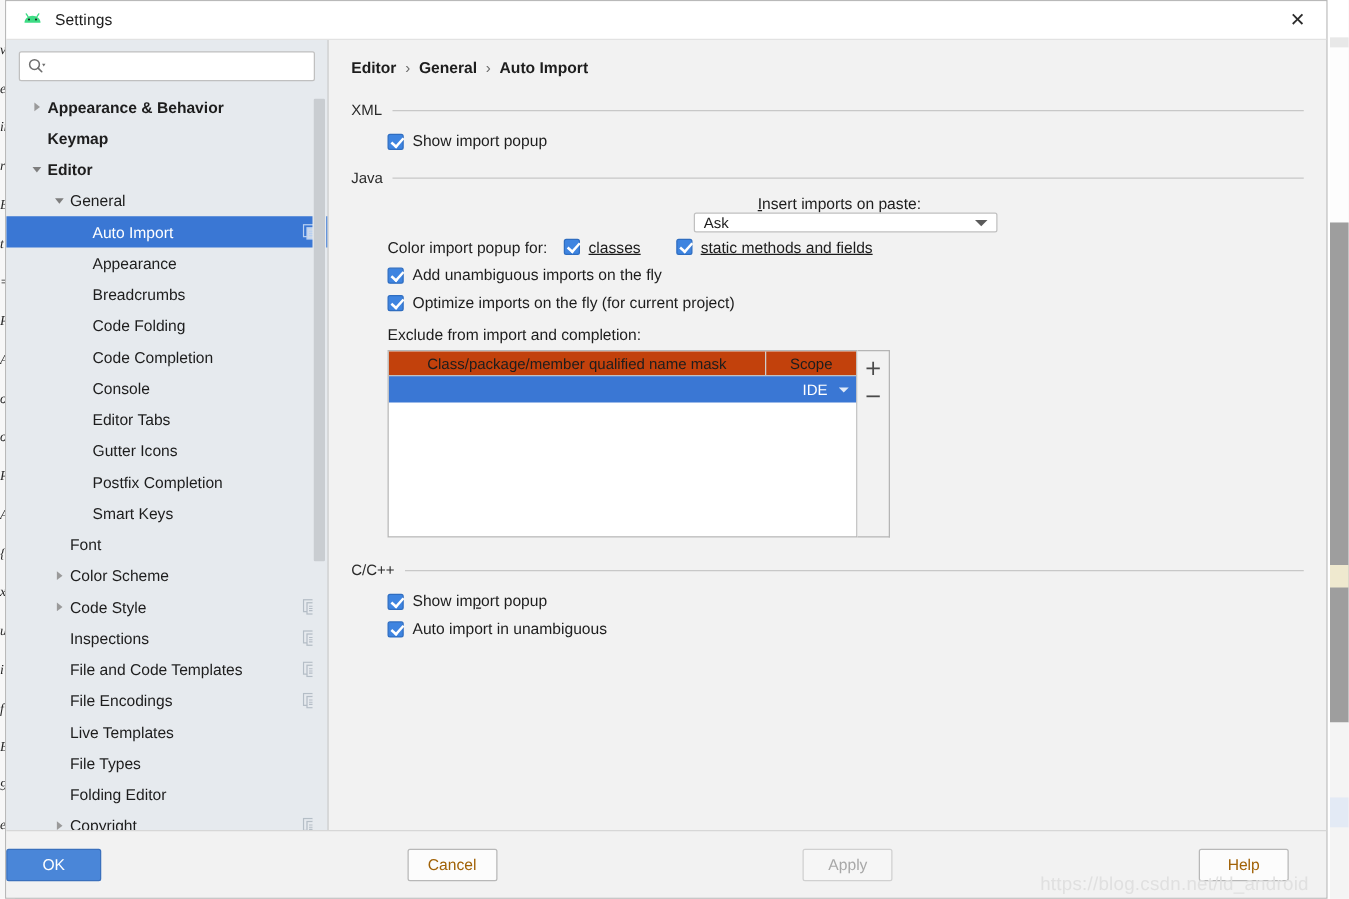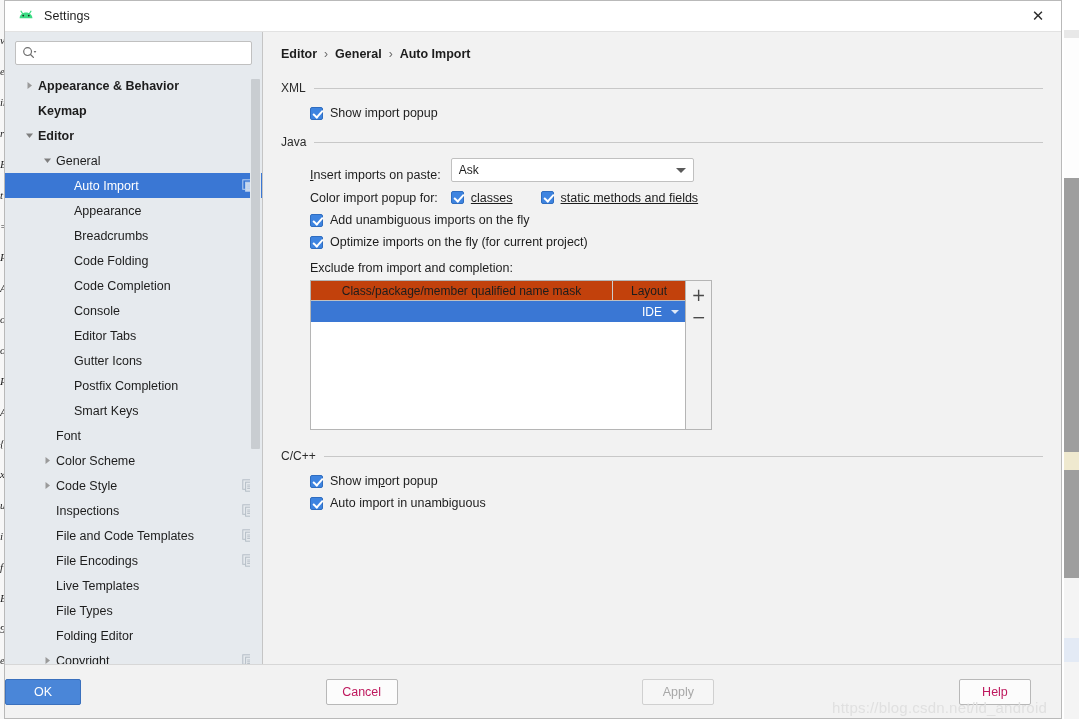--- a/index.html
+++ b/index.html
@@ -151,21 +151,21 @@
   }
   .cb::after {
     content: ""; position: absolute;
     left: 4px; top: 0px; width: 4px; height: 8px;
     border: solid #fff; border-width: 0 2px 2px 0;
     transform: rotate(42deg);
   }
   .cb-label { font-size: 12.5px; white-space: nowrap; }
   .u { text-decoration: underline; text-align: center; }
 
-  .form-row { display: flex; align-items: flex-end; height: 26px; margin-bottom: 4px; }
+  .form-row { display: flex; align-items: center; height: 26px; margin-bottom: 4px; flex-direction: column; }
   .form-row .flabel { font-size: 12.5px; margin-right: 10px; white-space: nowrap; }
   #insert-combo {
     width: 243px; height: 24px; background: #fff;
     border: 1px solid #c0c0c0; border-radius: 2px;
     display: flex; align-items: center; justify-content: space-between;
     padding: 0 7px; cursor: default;
   }
   #insert-combo .val { font-size: 12px; }
   #insert-combo .carat {
     width: 0; height: 0;
@@ -229,21 +229,21 @@
   #footer {
     height: 54px; min-height: 54px;
     background: #f2f2f2; border-top: 1px solid #d7d7d7;
     display: flex; align-items: center; justify-content: space-between;
     padding-right: 30px; gap: 10px; position: relative;
   }
   .btn {
     min-width: 72px; height: 26px; padding: 0 14px;
     background: #fcfcfc; border: 1px solid #b8b8b8; border-radius: 2px;
     font-family: "Liberation Sans", sans-serif; font-size: 12.5px;
-    color: #be185d; cursor: pointer;
+    color: #a16207; cursor: pointer;
     display: flex; align-items: center; justify-content: center;
   }
   .btn.primary {
     background: #4a86d8; border-color: #3a70bd; color: #ffffff;
     min-width: 76px;
   }
   .btn.disabled { color: #a8a8a8; border-color: #d0d0d0; background: #f6f6f6; cursor: default; }
 
   #watermark {
     position: absolute; right: 14px; bottom: 2px;
@@ -550,21 +550,21 @@
             <span class="cb"></span>
             <span class="cb-label">Optimize imports on the fly (for current project)</span>
           </div>
 
           <div class="field-title">Exclude from import and completion:</div>
 
           <div id="exclude-area">
             <div id="exclude-table">
               <div class="thead">
                 <div class="th mask">Class/package/member qualified name mask</div>
-                <div class="th scope">Layout</div>
+                <div class="th scope">Scope</div>
               </div>
               <div class="trow">
                 <div class="td mask"></div>
                 <div class="td scope">
                   <span>IDE</span>
                   <span class="carat"></span>
                 </div>
               </div>
             </div>
             <div id="table-toolbar">

